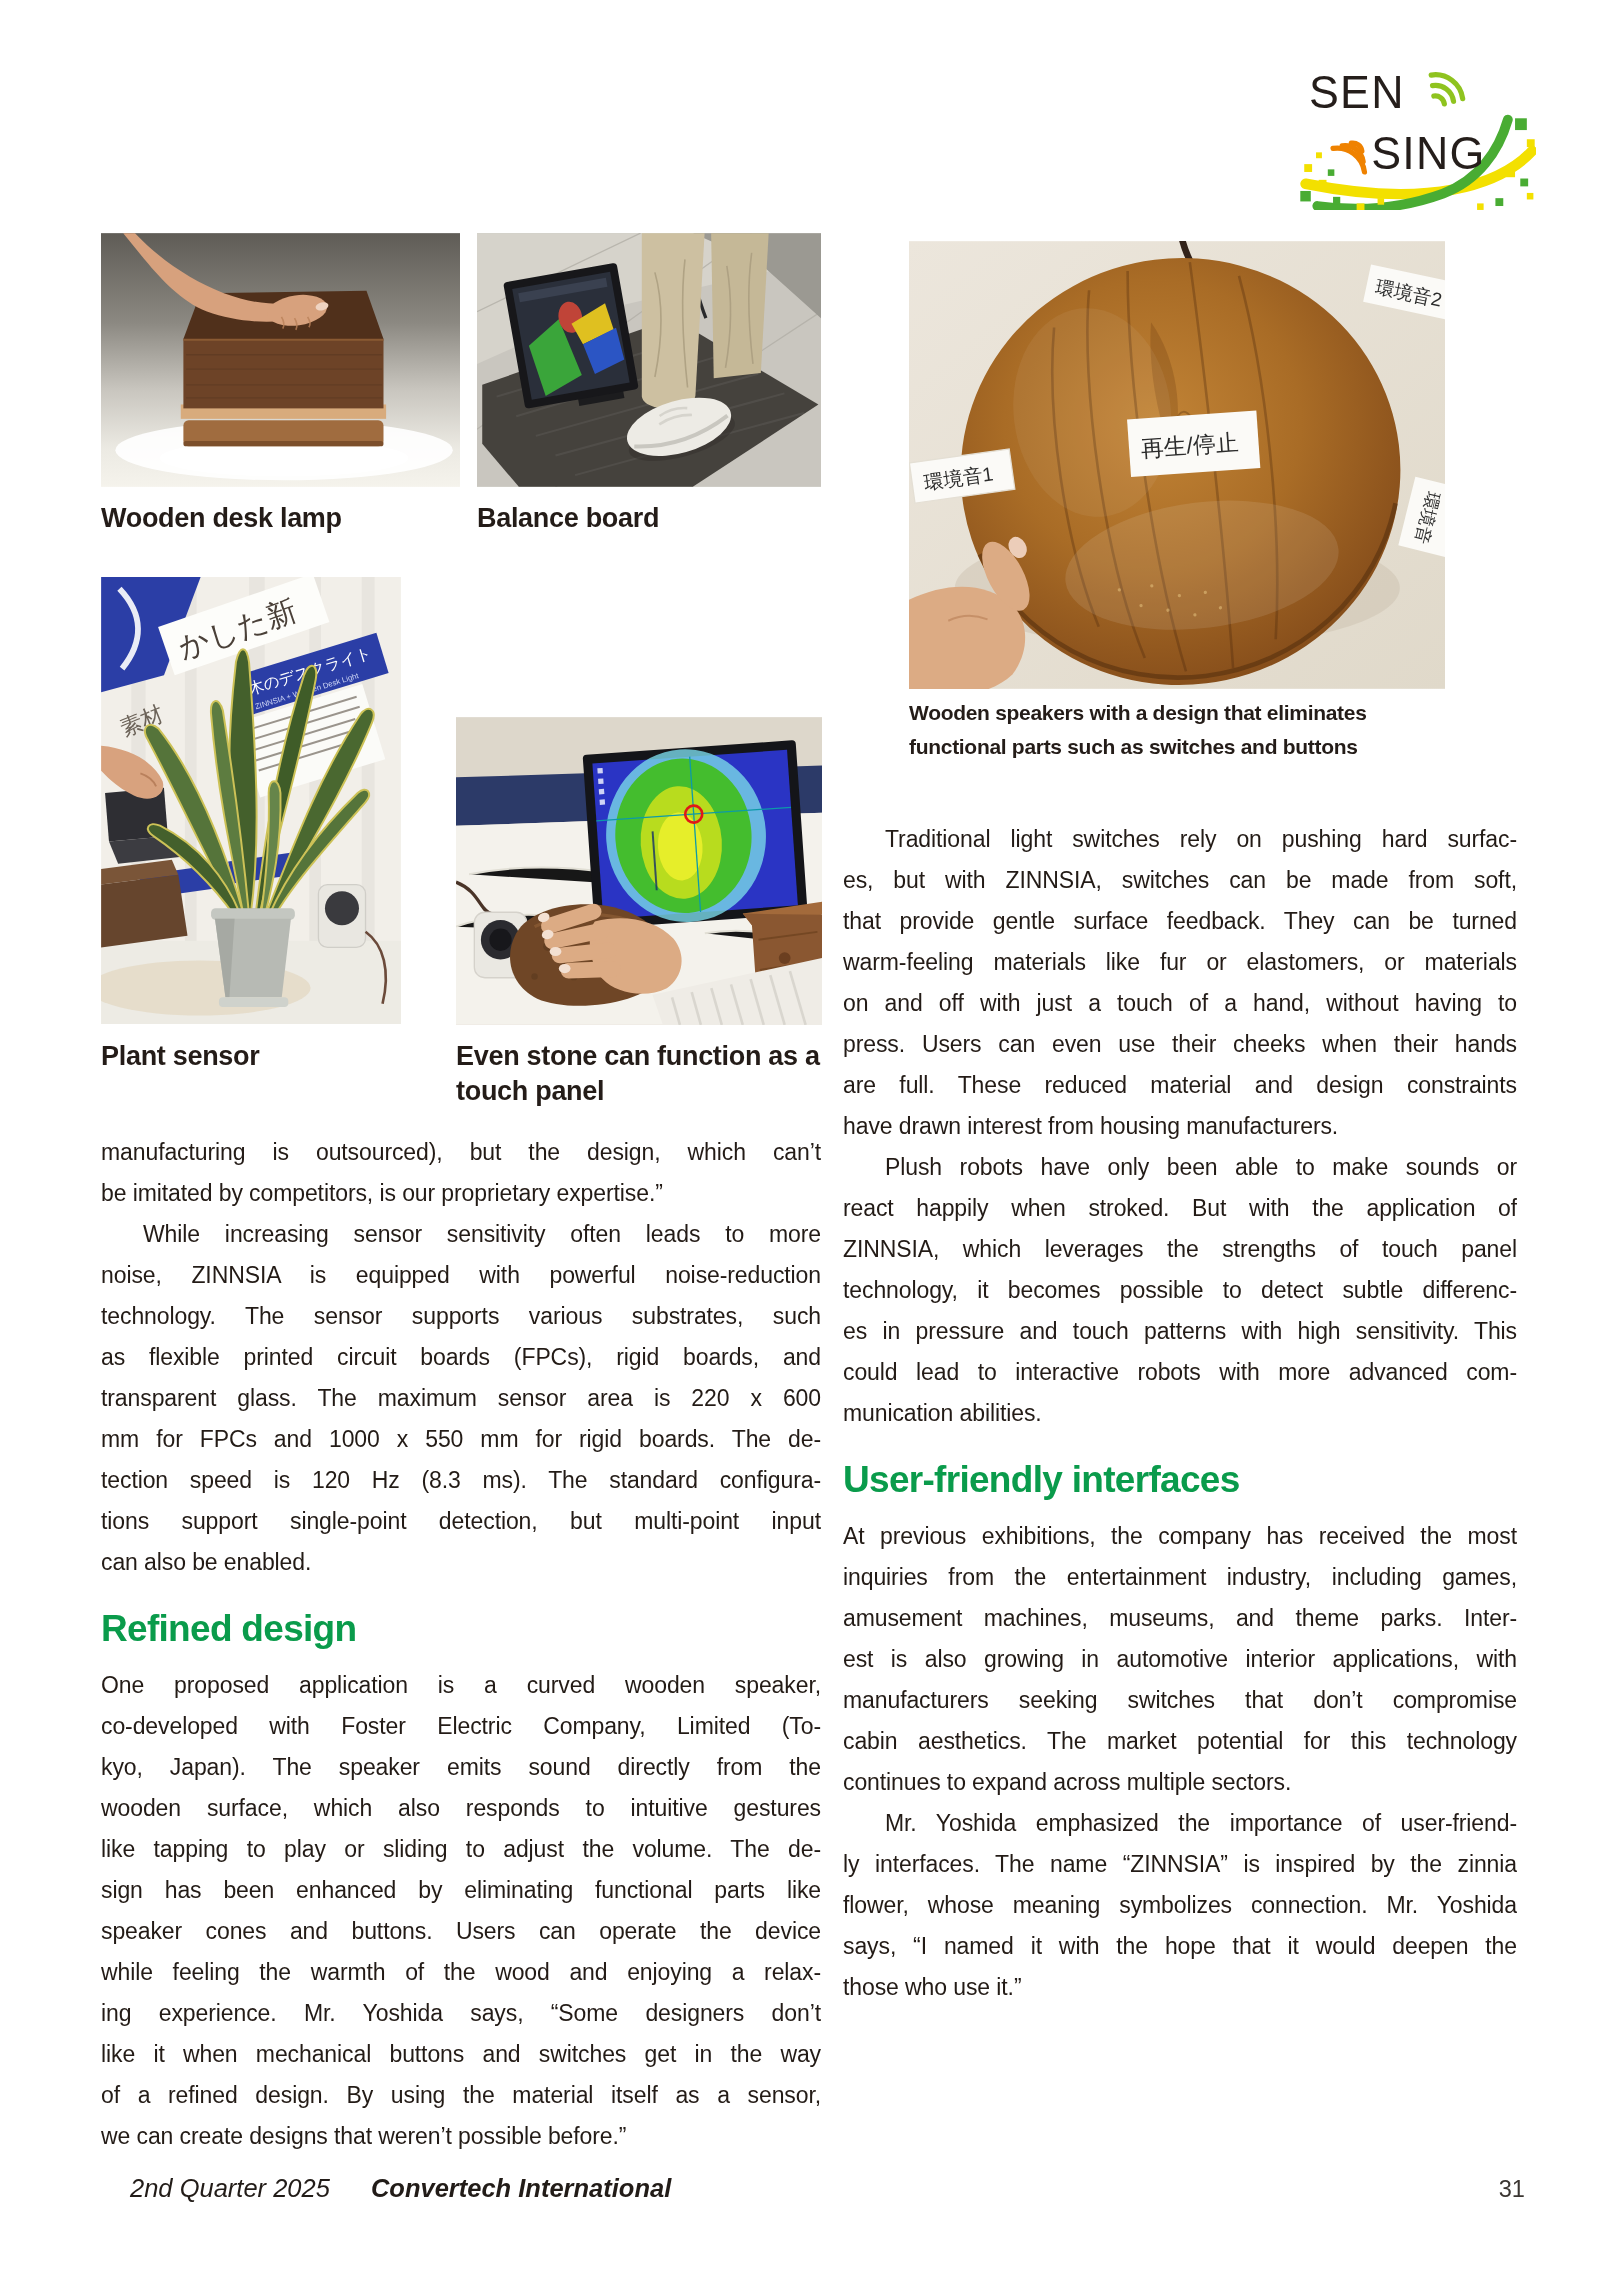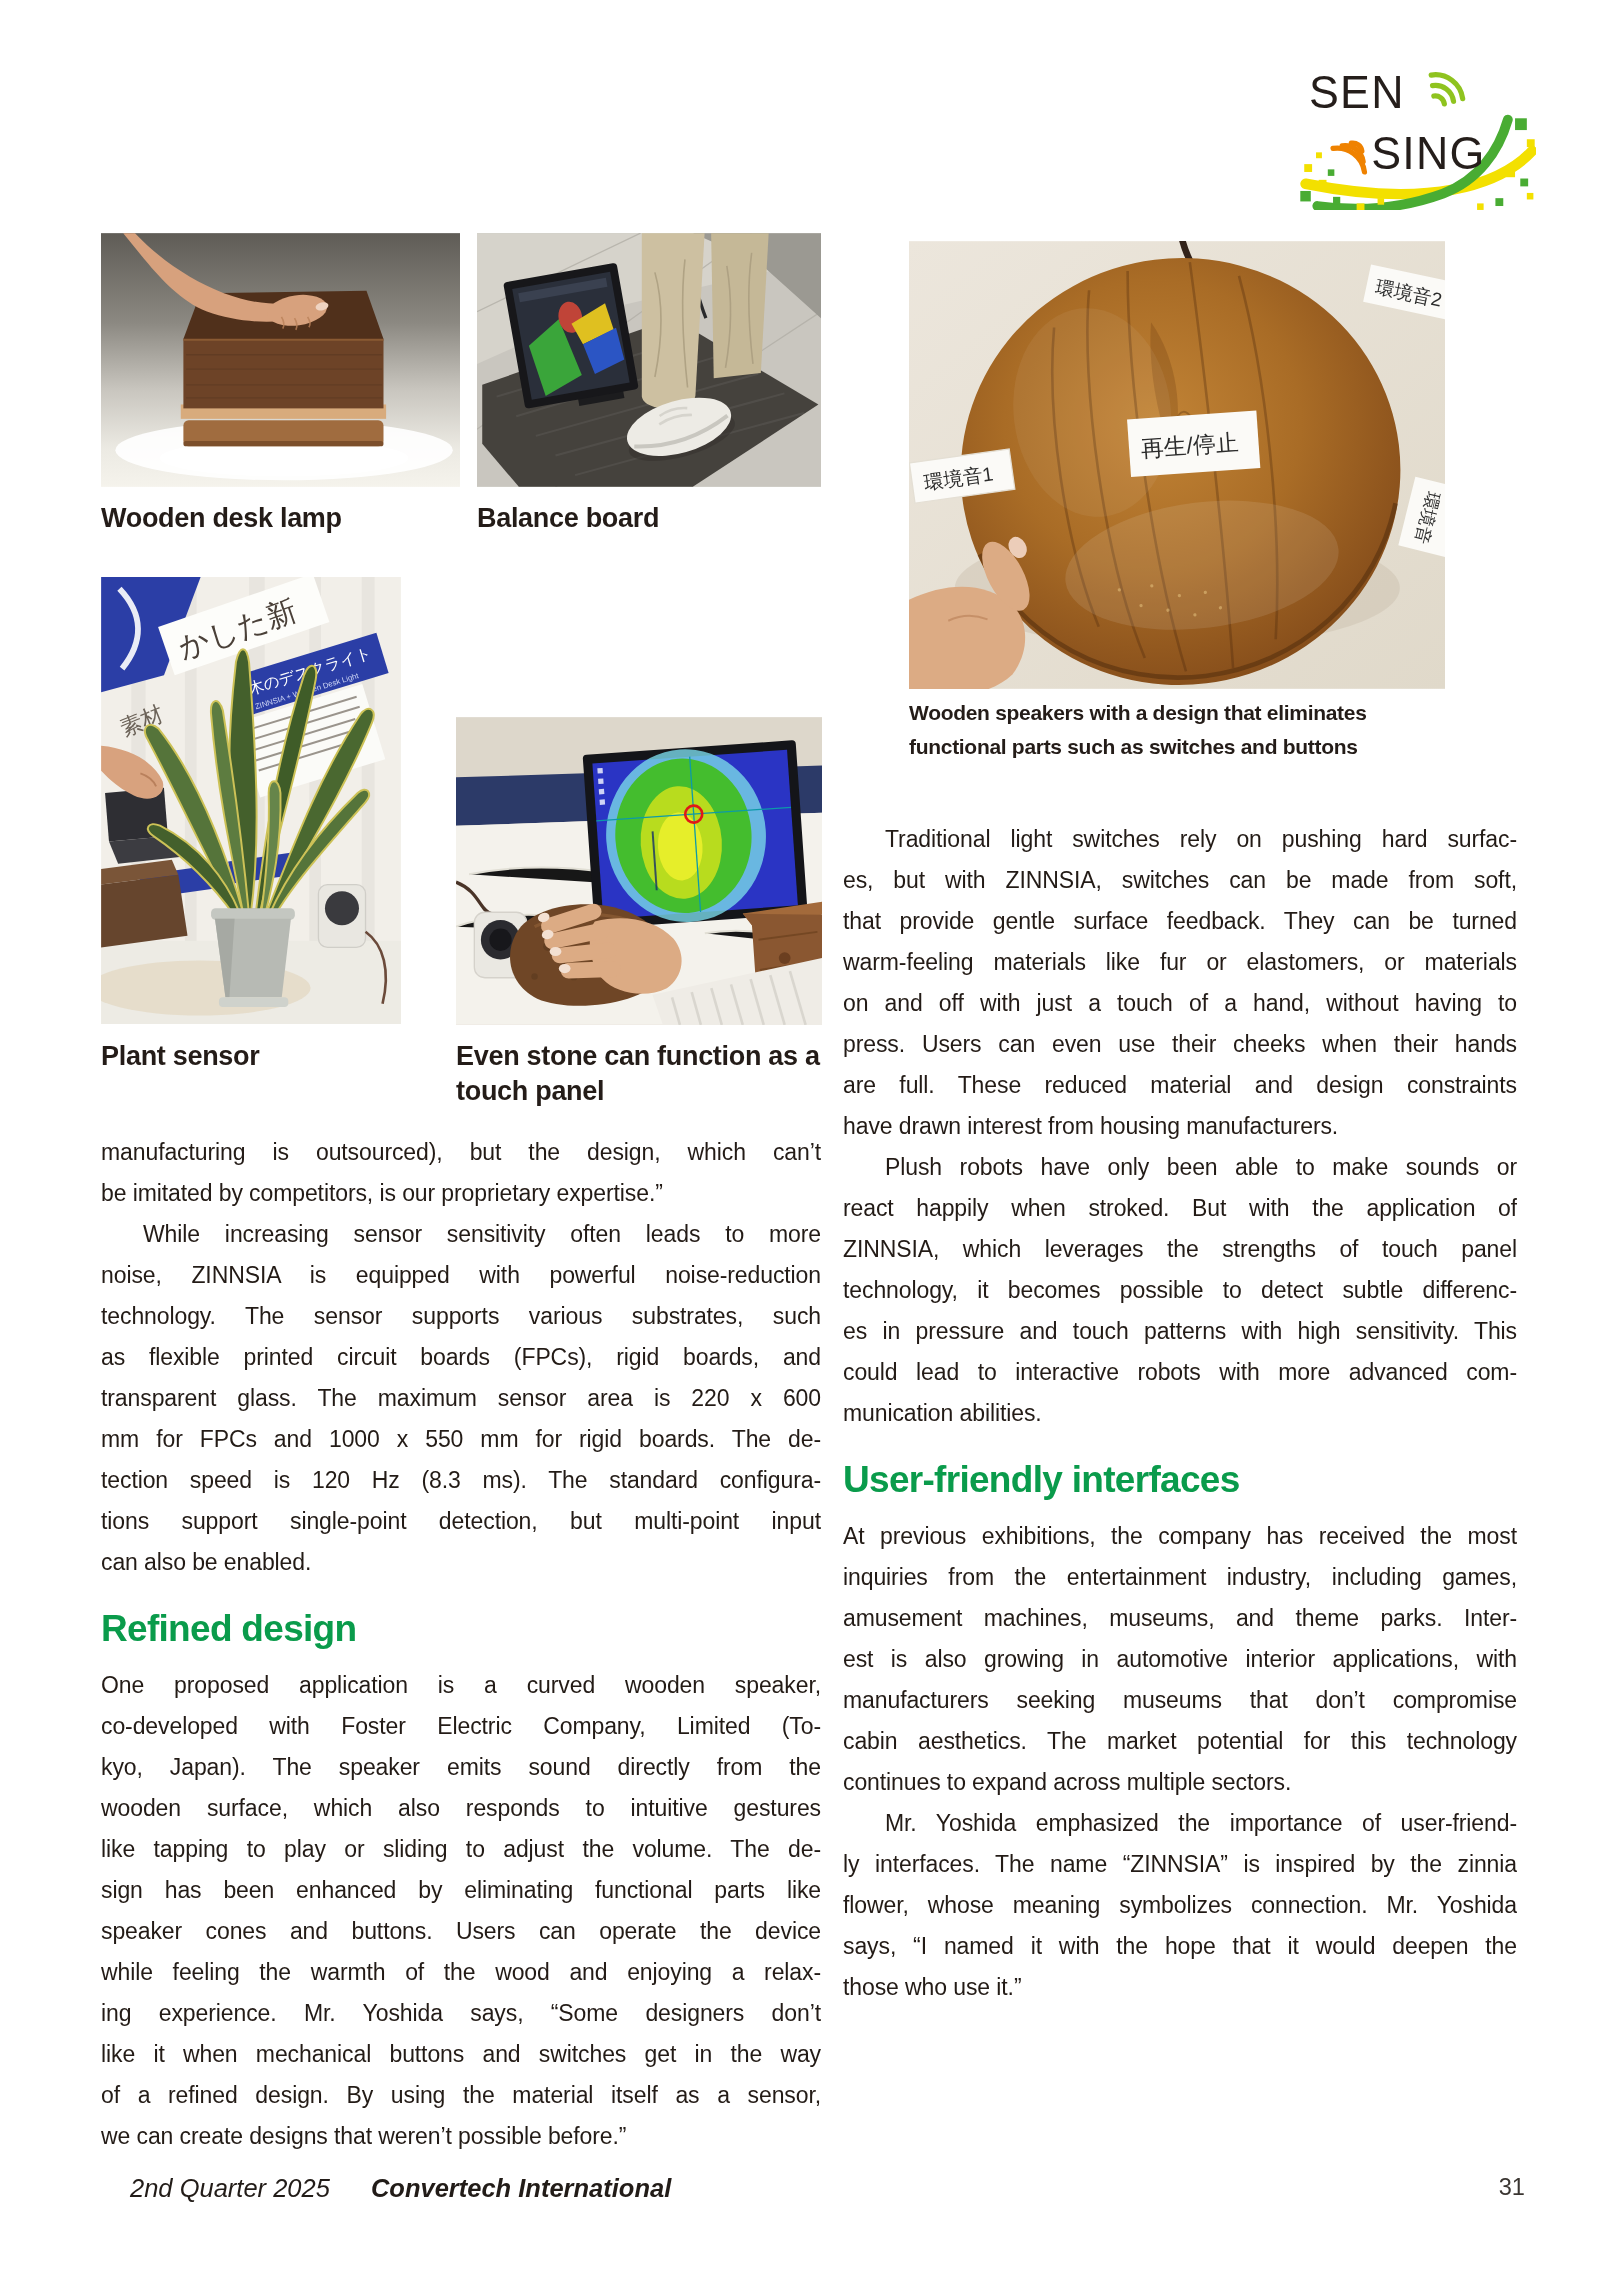--- a/index.html
+++ b/index.html
@@ -18,21 +18,21 @@
     font-size:37px;font-weight:bold;line-height:43px;letter-spacing:-0.7px;
     margin:23.6px 0 15.7px 0;
   }
   
   .caption{
     font-size:27px;font-weight:bold;line-height:35px;letter-spacing:-0.3px;color:#241c18;
   }
   
   .footer{
     position:absolute;left:130px;right:98px;top:2174px;
-    display:flex;align-items:flex-start;font-size:25.5px;
+    display:flex;align-items:flex-end;font-size:25.5px;
   }
   .footer .issue{font-style:italic;}
   .footer .mag{font-style:italic;font-weight:bold;margin-left:41px;}
   .footer .spacer{flex:1;}
   .footer .pagenum{font-size:23.6px;font-style:normal;color:#3a3531;}
   
   .fig{position:absolute;display:block;}
   svg text.jp{font-family:"Liberation Sans", sans-serif;}
 </style>
 </head>
@@ -450,21 +450,21 @@
       <div class="tline">es in pressure and touch patterns with high sensitivity. This</div>
       <div class="tline">could lead to interactive robots with more advanced com-</div>
       <div class="tline tline-last">munication abilities.</div>
     </div>
   <h2 class="col-heading" id="heading-user" style="color: rgb(10, 155, 75);">User-friendly interfaces</h2>
   <div class="para">
       <div class="tline">At previous exhibitions, the company has received the most</div>
       <div class="tline">inquiries from the entertainment industry, including games,</div>
       <div class="tline">amusement machines, museums, and theme parks. Inter-</div>
       <div class="tline">est is also growing in automotive interior applications, with</div>
-      <div class="tline">manufacturers seeking museums that don’t compromise</div>
+      <div class="tline">manufacturers seeking switches that don’t compromise</div>
       <div class="tline">cabin aesthetics. The market potential for this technology</div>
       <div class="tline tline-last">continues to expand across multiple sectors.</div>
     </div>
   <div class="para indent">
       <div class="tline">Mr. Yoshida emphasized the importance of user-friend-</div>
       <div class="tline">ly interfaces. The name “ZINNSIA” is inspired by the zinnia</div>
       <div class="tline">flower, whose meaning symbolizes connection. Mr. Yoshida</div>
       <div class="tline">says, “I named it with the hope that it would deepen the</div>
       <div class="tline tline-last">those who use it.”</div>
     </div>

